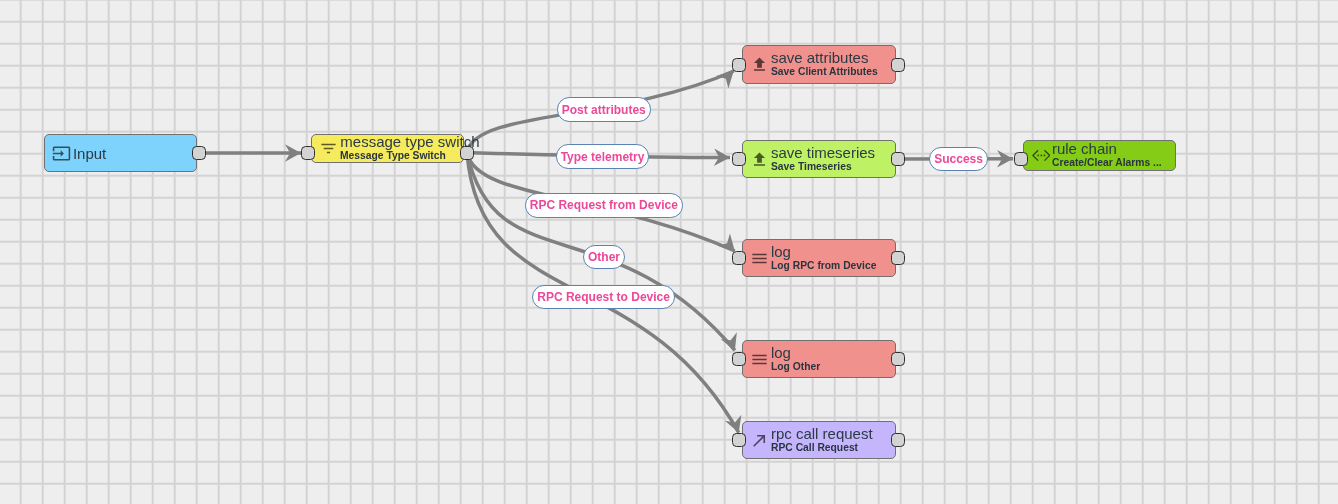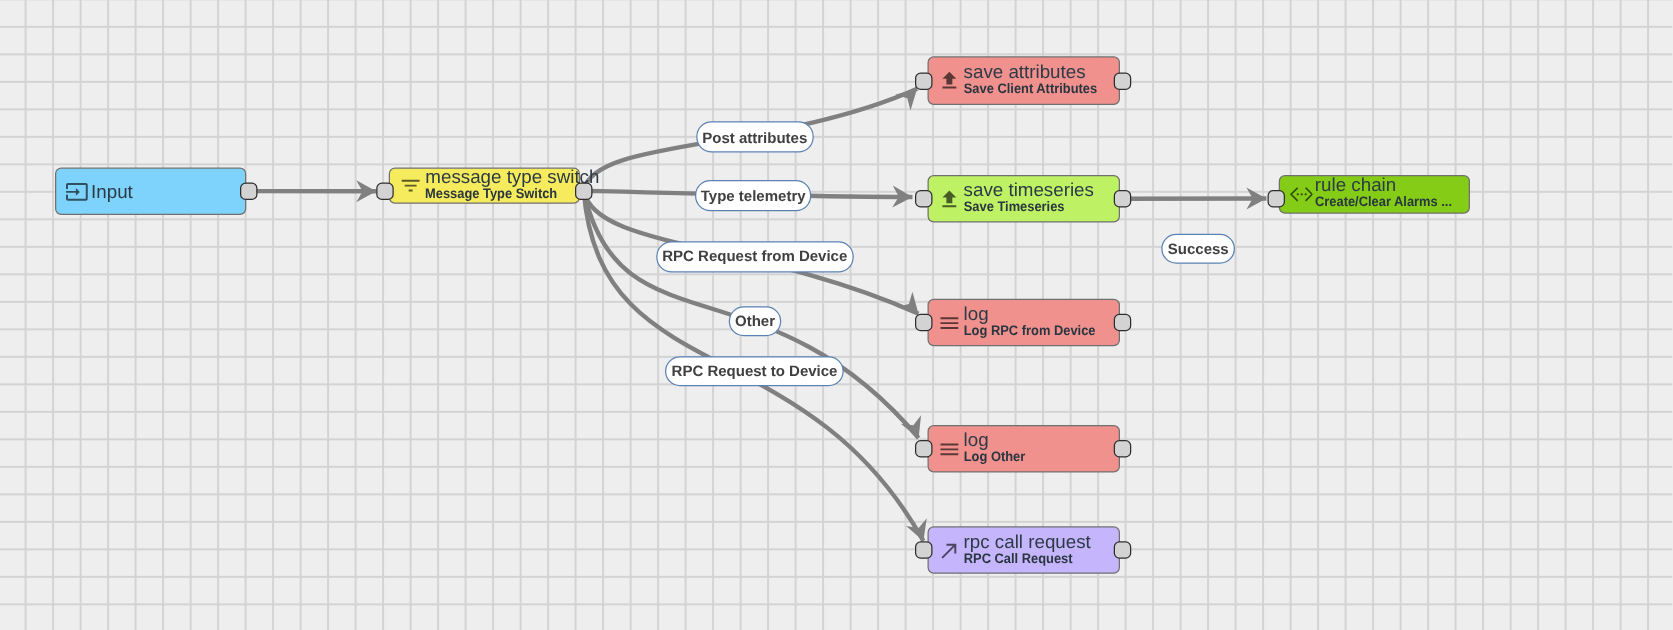--- a/index.html
+++ b/index.html
@@ -24,21 +24,21 @@
     white-space:nowrap;}
   .t1{font-size:15px;color:#2c3a45;line-height:13px;}
   .t2{font-size:11px;font-weight:bold;color:#29353f;line-height:14px;
     transform:scaleX(0.937);transform-origin:left center;}
 
   .conn{position:absolute;width:14px;height:14px;box-sizing:border-box;
     background:#d3d3d3;border:1.7px solid #2e2e2e;border-radius:4.5px;}
 
   .lbl{position:absolute;box-sizing:border-box;background:#ffffff;
     border:1.5px solid #5b82b3;border-radius:12.2px;
-    color:#404040;font-size:12px;font-weight:bold;
+    color:#ec4899;font-size:12px;font-weight:bold;
     display:flex;align-items:center;justify-content:center;
     height:24.3px;white-space:nowrap;}
 </style>
 </head>
 <body>
 
 <div id="canvas">
   <div id="grid"></div>
   <svg id="edges" viewBox="0 0 1338 504" width="1338" height="504">
       <path d="M 199.4 152.9 L 301.0 153.0" fill="none" stroke="#808080" stroke-width="3.5"></path>
@@ -168,15 +168,15 @@
       <div class="conn" style="left: 731.5px; top: 433px;"></div>
       <div class="conn" style="left: 890.8px; top: 433px;"></div>
       <div class="conn" style="left: 1013.5px; top: 151.9px;"></div>
     </div>
   <div id="label-layer">
       <div class="lbl" style="left: 556.902px; top: 97.45px; padding: 0px 3.9px; visibility: visible;">Post attributes</div>
       <div class="lbl" style="left: 555.758px; top: 144.45px; padding: 0px 3.9px; visibility: visible;">Type telemetry</div>
       <div class="lbl" style="left: 524.886px; top: 193.25px; padding: 0px 3.9px; visibility: visible;">RPC Request from Device</div>
       <div class="lbl" style="left: 583.102px; top: 244.75px; padding: 0px 3.9px; visibility: visible;">Other</div>
       <div class="lbl" style="left: 532.358px; top: 284.65px; padding: 0px 3.9px; visibility: visible;">RPC Request to Device</div>
-      <div class="lbl" style="left: 929.358px; top: 146.65px; padding: 0px 3.9px; visibility: visible; margin-top: 40px;">Success</div>
+      <div class="lbl" style="left: 929.358px; top: 146.65px; padding: 0px 3.9px; visibility: visible;">Success</div>
     </div>
 </div>
 
 </body></html>

